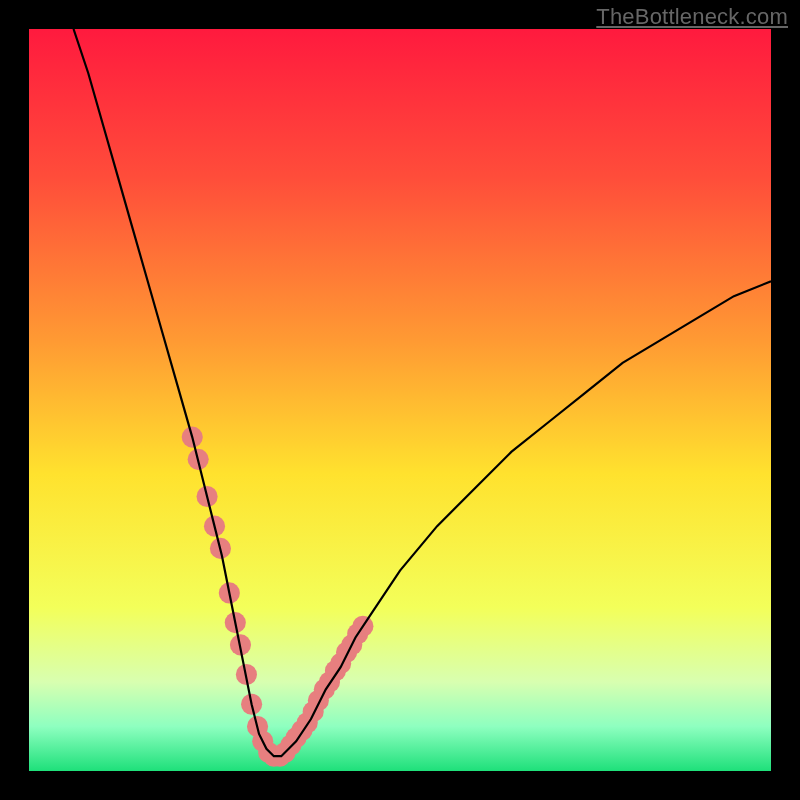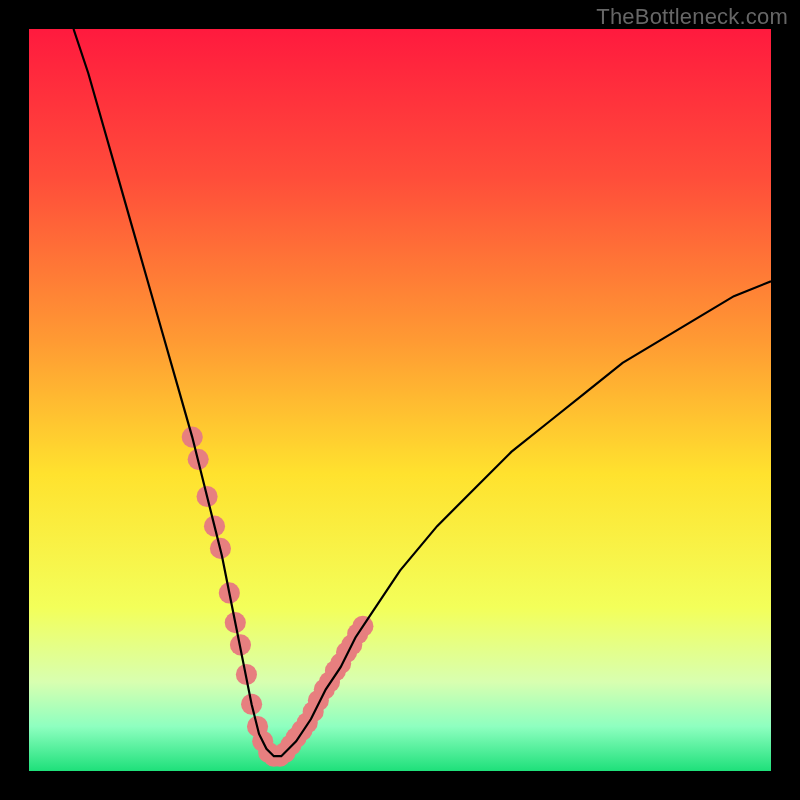--- a/index.html
+++ b/index.html
@@ -21,20 +21,21 @@
   }
   .watermark {
     position: absolute;
     top: 4px;
     right: 12px;
     color: #666;
     font-size: 22px;
     letter-spacing: 0.2px;
     font-weight: 400;
     user-select: none;
+    text-decoration: underline;
   }
   svg {
     display: block;
   }
 </style>
 </head>
 <body>
 
 <div class="frame">
 

